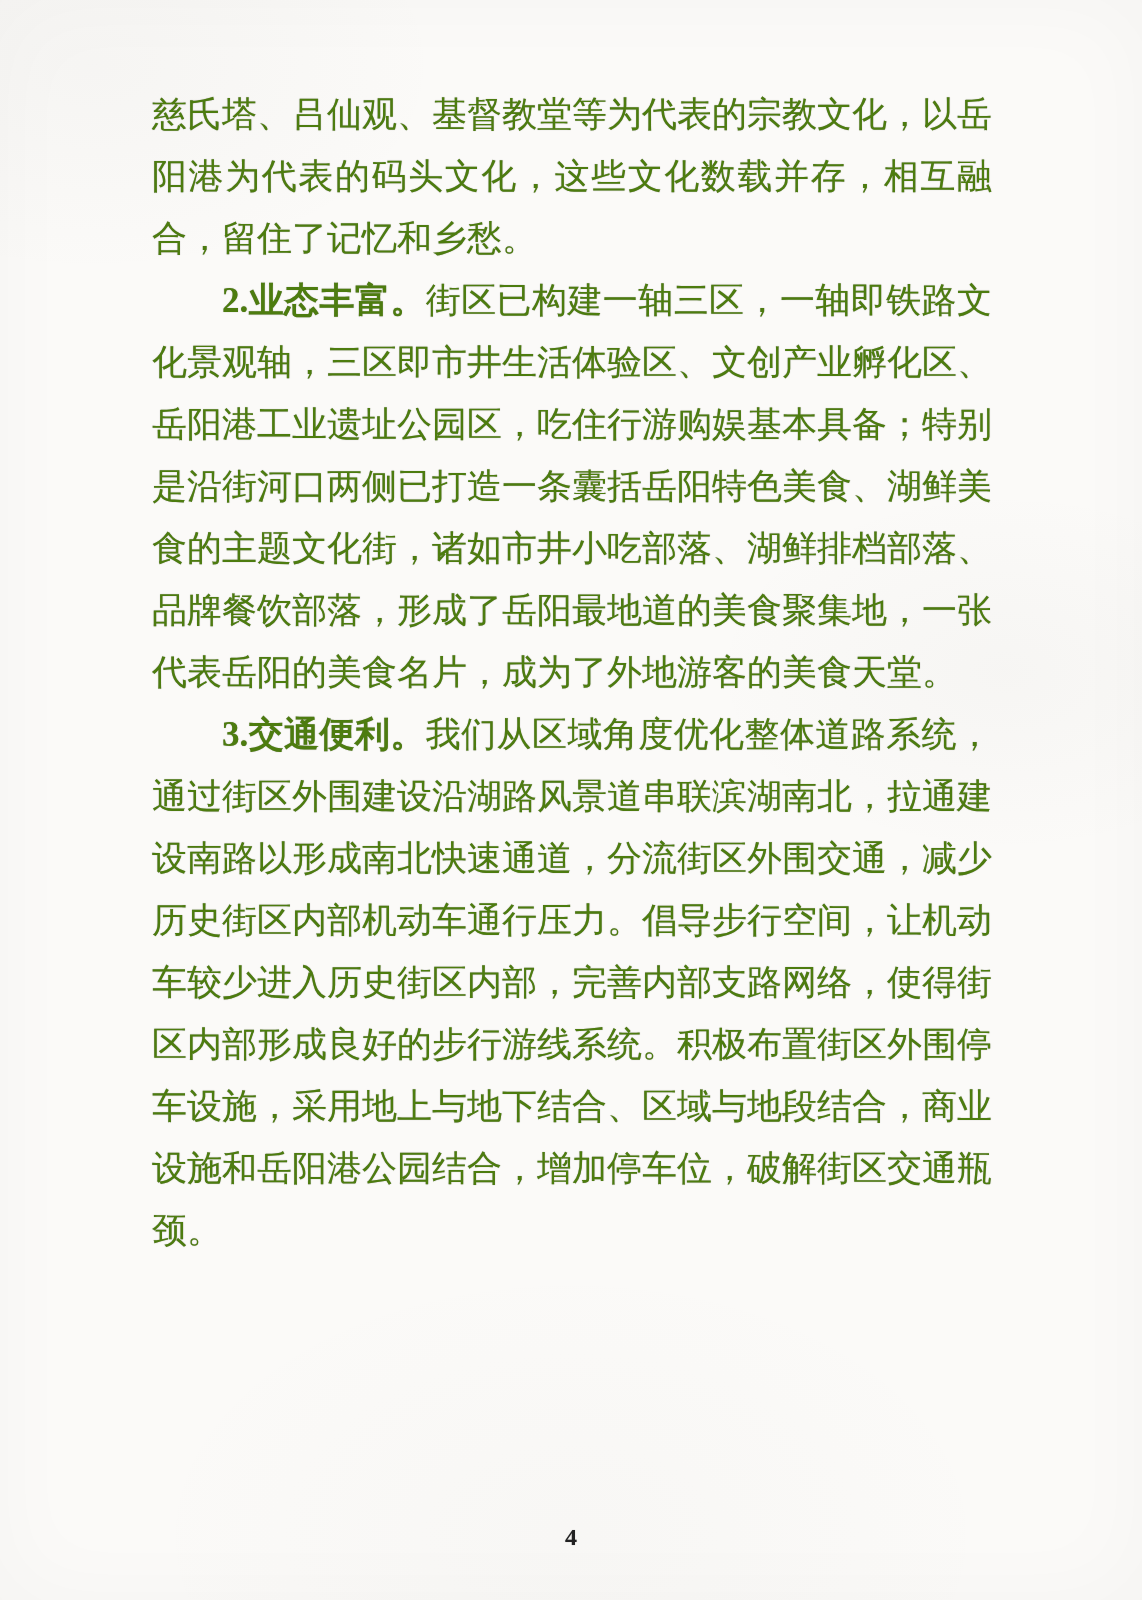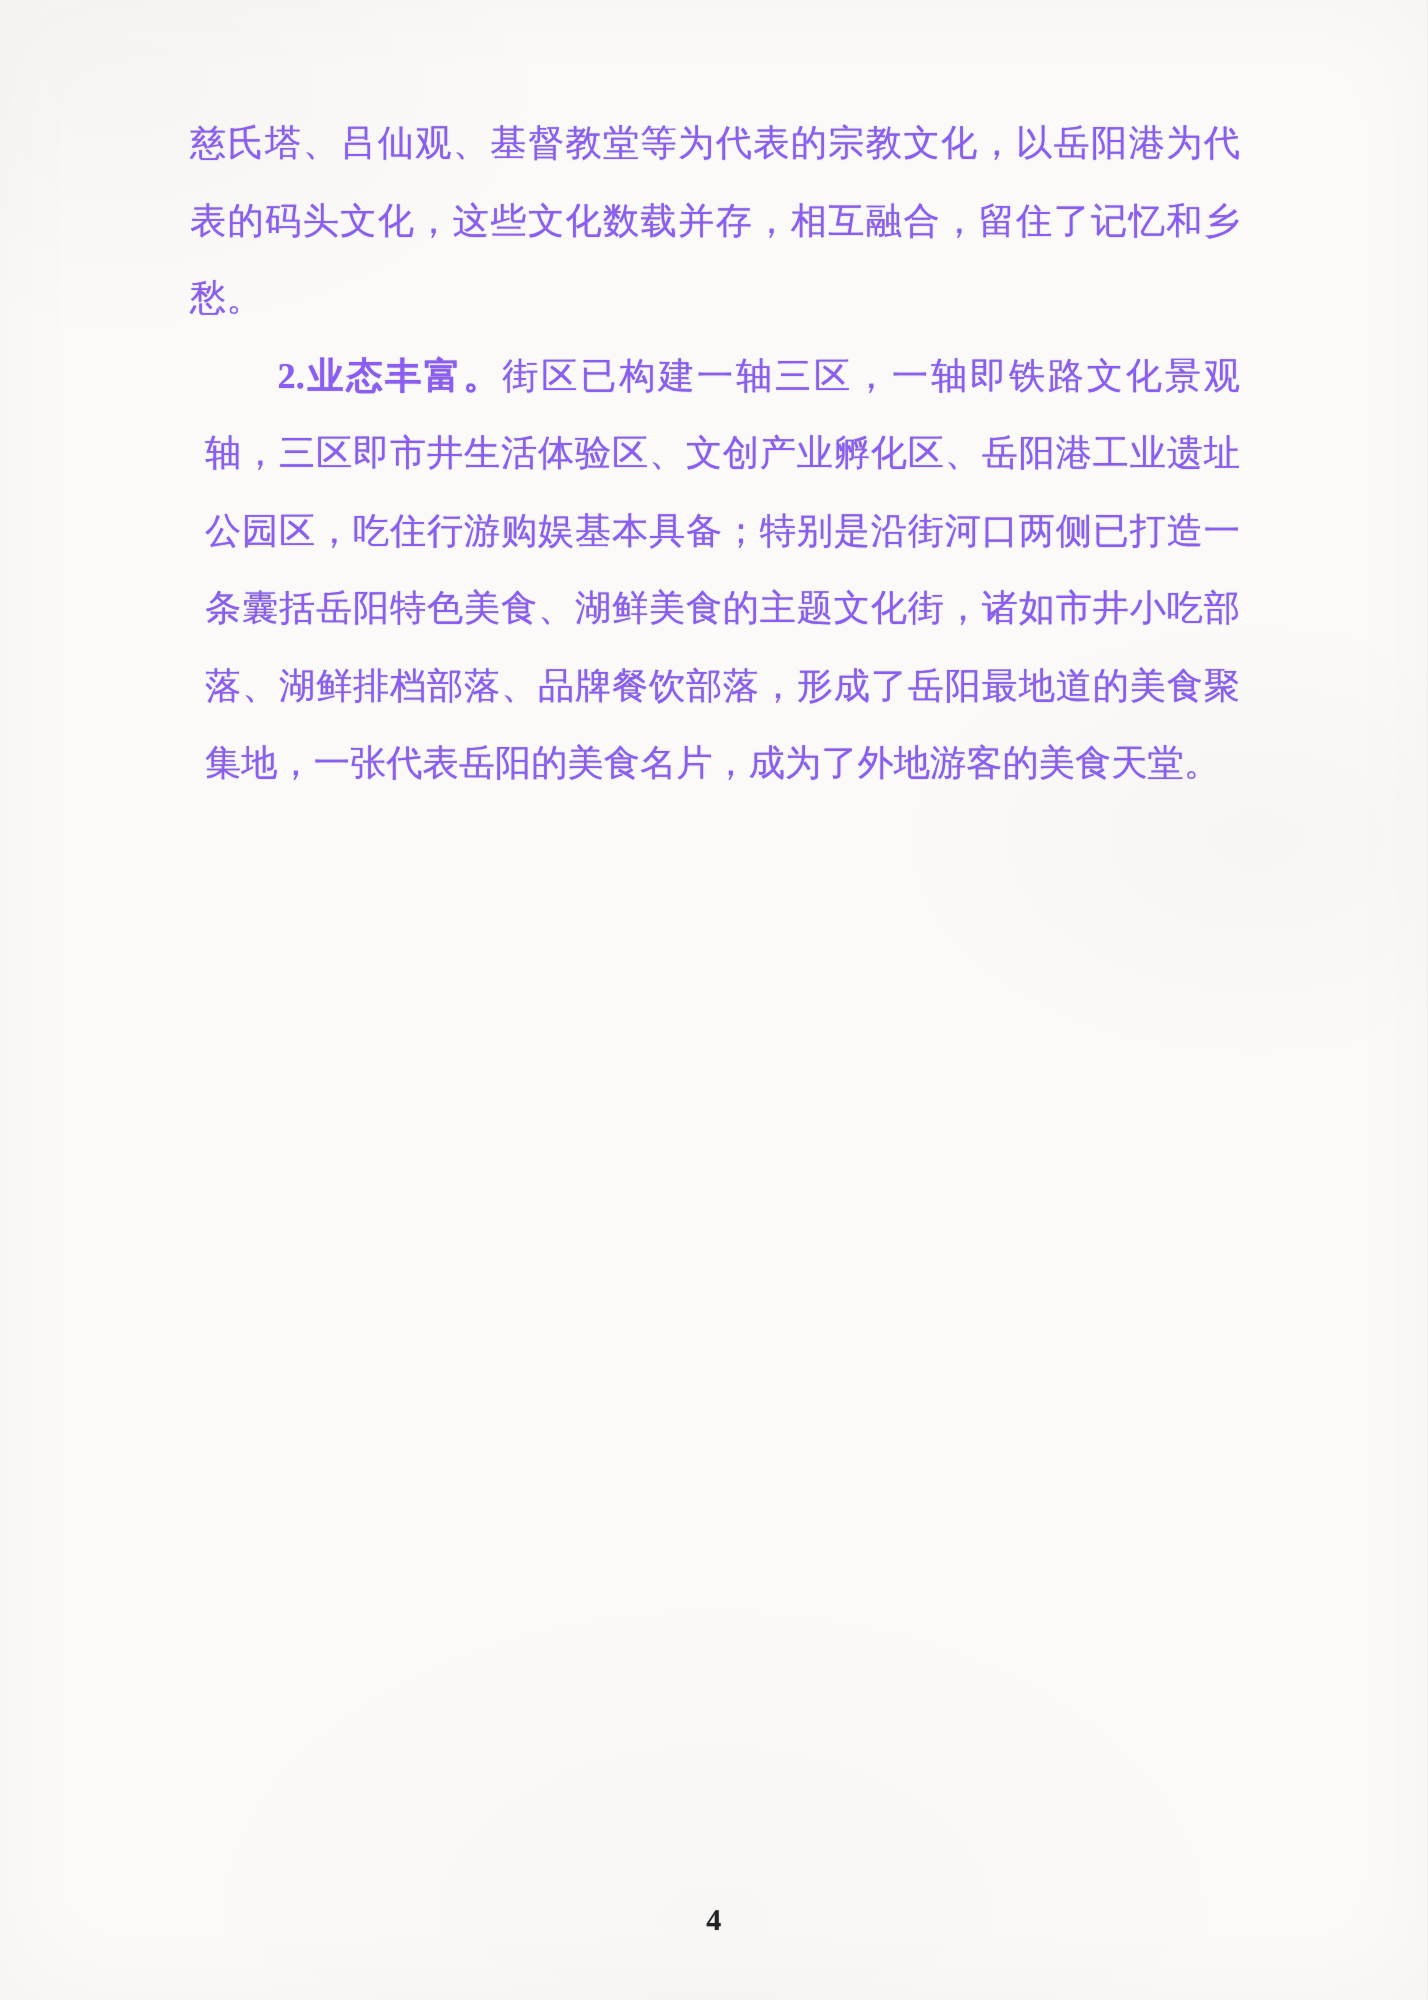--- a/index.html
+++ b/index.html
@@ -26,34 +26,33 @@
     background:
       radial-gradient(420px 260px at 88% 42%, rgba(120,120,115,0.035), rgba(0,0,0,0) 70%),
       radial-gradient(500px 300px at 8% 4%, rgba(120,120,115,0.04), rgba(0,0,0,0) 70%),
       radial-gradient(600px 380px at 50% 96%, rgba(120,120,115,0.025), rgba(0,0,0,0) 72%);
   }
   .content {
     position: absolute;
     left: 152px;
     top: 84px;
     width: 840px;
-    font-size: 29px;
+    font-size: 35px;
     line-height: 62px;
-    color: #8b5cf6;
+    color: #4d7c0f;
     text-align: justify;
     text-shadow: 0 0 1px rgba(40,40,40,0.45);
     letter-spacing: 0;
   }
   .content p {
     margin: 0;
     padding: 0;
   }
   .content p.indent {
     text-indent: 2em;
-    margin-left: 12px;
   }
   .lead {
     font-weight: bold;
   }
   .page-number {
     position: absolute;
     left: 0;
     top: 1524px;
     width: 100%;
     text-align: center;
@@ -66,18 +65,19 @@
 </head>
 <body>
 
 <div class="page">
   <div class="content">
 
     <p><span class="body">慈氏塔、吕仙观、基督教堂等为代表的宗教文化，以岳阳港为代表的码头文化，这些文化数载并存，相互融合，留住了记忆和乡愁。</span></p>
 
     <p class="indent"><span class="lead">2.业态丰富。</span><span class="body">街区已构建一轴三区，一轴即铁路文化景观轴，三区即市井生活体验区、文创产业孵化区、岳阳港工业遗址公园区，吃住行游购娱基本具备；特别是沿街河口两侧已打造一条囊括岳阳特色美食、湖鲜美食的主题文化街，诸如市井小吃部落、湖鲜排档部落、品牌餐饮部落，形成了岳阳最地道的美食聚集地，一张代表岳阳的美食名片，成为了外地游客的美食天堂。</span></p>
 
+    <p class="indent"><span class="lead">3.交通便利。</span><span class="body">我们从区域角度优化整体道路系统，通过街区外围建设沿湖路风景道串联滨湖南北，拉通建设南路以形成南北快速通道，分流街区外围交通，减少历史街区内部机动车通行压力。倡导步行空间，让机动车较少进入历史街区内部，完善内部支路网络，使得街区内部形成良好的步行游线系统。积极布置街区外围停车设施，采用地上与地下结合、区域与地段结合，商业设施和岳阳港公园结合，增加停车位，破解街区交通瓶颈。</span></p>
 
 
   </div>
 
   <div class="page-number">4</div>
 </div>
 
 </body></html>

